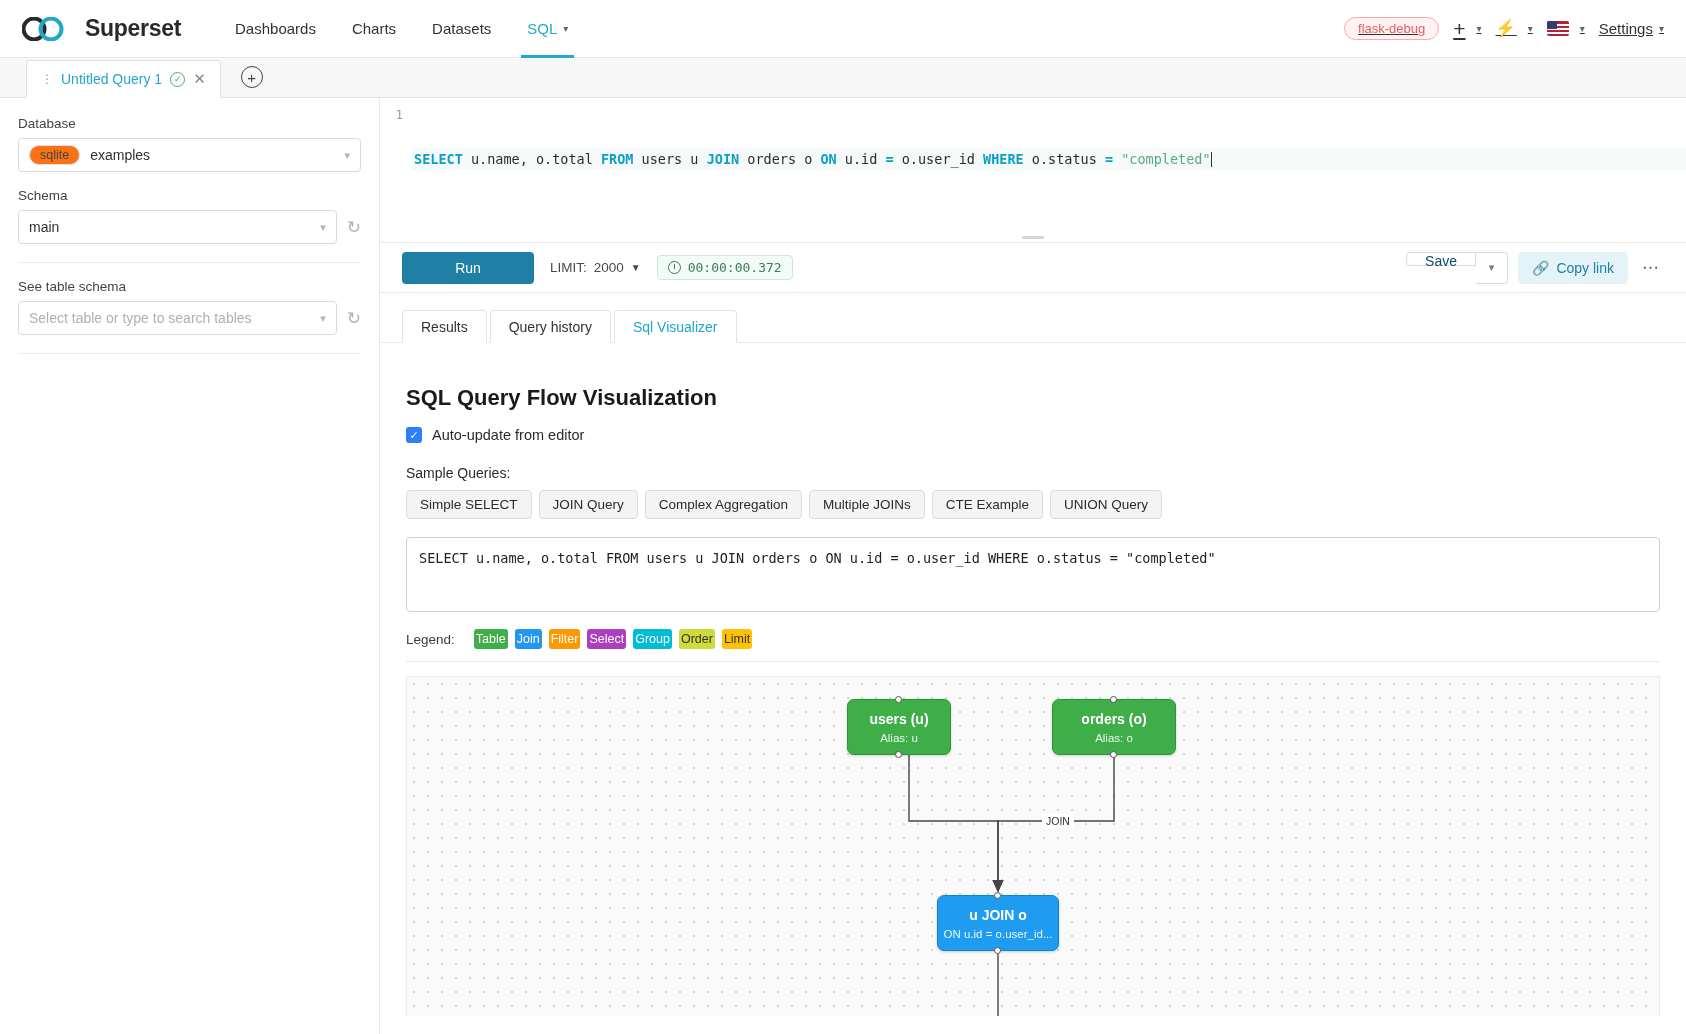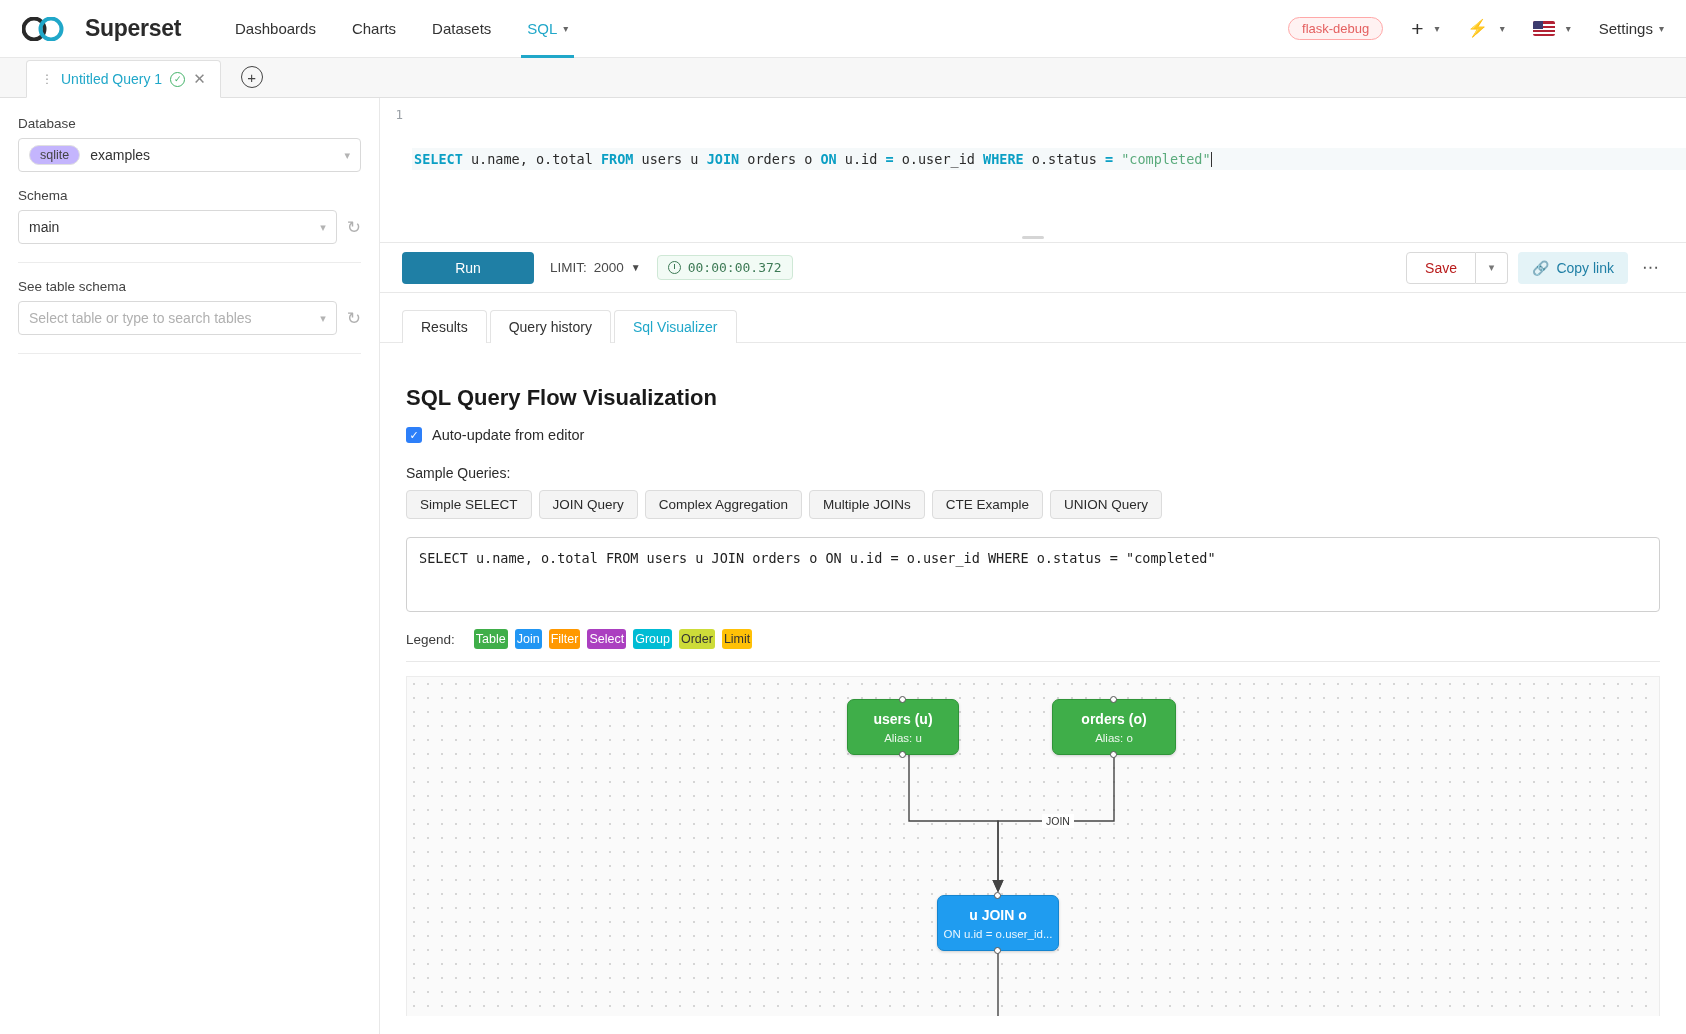--- a/index.html
+++ b/index.html
@@ -22,21 +22,21 @@
   .nav-link {
     padding:0 14px; height:58px; display:flex; align-items:center;
     font-size:15px; color:#323232; cursor:pointer; position:relative;
   }
   .nav-link.active { color:#20a7c9; }
   .nav-link.active::after {
     content:""; position:absolute; left:8px; right:8px; bottom:0;
     height:3px; background:#20a7c9;
   }
   .caret { font-size:10px; margin-left:6px; color:#666; }
-  .nav-right { margin-left:auto; display:flex; align-items:center; gap:28px; }
+  .nav-right { margin-left:auto; display:flex; align-items:center; gap:14px;text-decoration:underline; }
   .debug-badge {
     border:1px solid #ffa8a8; color:#e45f5f; background:#fff2f2;
     border-radius:14px; padding:3px 13px; font-size:13px;
   }
   .icon-btn { display:flex; align-items:center; gap:5px; cursor:pointer; color:#444; }
   .plus-ico { font-size:21px; line-height:1; color:#333; }
   .bolt-ico { font-size:17px; line-height:1; color:#333; }
   .flag { width:22px; height:15px; border-radius:2px; overflow:hidden; position:relative;
           background:linear-gradient(#b22234 0 20%,#fff 20% 33%,#b22234 33% 47%,#fff 47% 60%,#b22234 60% 73%,#fff 73% 87%,#b22234 87% 100%); }
   .flag::after { content:""; position:absolute; left:0; top:0; width:10px; height:8px; background:#3c3b6e; }
@@ -66,21 +66,21 @@
   }
 
   
   .body-wrap { display:flex; height:calc(1034px - 58px - 40px); }
   .sidebar { width:380px; border-right:1px solid #e8e8e8; padding:18px 18px 0 18px; background:#fff; }
   .field-label { font-size:13.5px; color:#444; margin-bottom:7px; }
   .select-box {
     height:34px; border:1px solid #d9d9d9; border-radius:4px; background:#fff;
     display:flex; align-items:center; padding:0 10px; gap:10px; cursor:pointer;
   }
-  .db-pill { background:#c4b5fd; border:1px solid #e0e0e0; border-radius:11px;
+  .db-pill { background:#f97316; border:1px solid #e0e0e0; border-radius:11px;
              font-size:12.5px; padding:2px 10px; color:#444; }
   .sel-val { font-size:14px; color:#323232; }
   .sel-val.placeholder { color:#b0b0b0; }
   .sel-caret { margin-left:auto; color:#b3b3b3; font-size:11px; }
   .field { margin-bottom:16px; }
   .row-with-refresh { display:flex; align-items:center; gap:10px; }
   .row-with-refresh .select-box { flex:1; }
   .refresh-ico { color:#b0b0b0; font-size:17px; cursor:pointer; }
   .divider { height:1px; background:#ececec; margin:18px 0 16px 0; }
 
@@ -120,22 +120,22 @@
     border:1px solid #cfe8d6; background:#f2fbf5; color:#3d7a55; border-radius:4px;
     padding:4px 10px; font-size:13px; font-family:"DejaVu Sans Mono", monospace;
     display:flex; align-items:center; gap:7px;
   }
   .clock { width:13px; height:13px; border:1.4px solid #3d7a55; border-radius:50%;
            position:relative; display:inline-block; }
   .clock::after { content:""; position:absolute; left:5px; top:2px; width:1.3px; height:4.5px; background:#3d7a55; }
   .tb-right { margin-left:auto; display:flex; align-items:center; gap:10px; }
   .save-group { display:flex; }
   .save-btn { border:1px solid #d9d9d9; background:#fff; border-radius:4px 0 0 4px;
-              padding:0 18px; height:32px; font-size:14px; cursor:pointer;
-              font-family:"Liberation Sans", sans-serif; color:#b91c1c; }
+              padding:0 18px; height:14px; font-size:14px; cursor:pointer;
+              font-family:"Liberation Sans", sans-serif; color:#0c4a6e; }
   .save-caret { border:1px solid #d9d9d9; border-left:none; background:#fff;
                 border-radius:0 4px 4px 0; width:32px; height:32px; cursor:pointer;
                 display:flex; align-items:center; justify-content:center; color:#777; font-size:11px; }
   .copy-link { background:#e4f3f7; color:#1f7fa5; border:none; border-radius:4px;
                height:32px; padding:0 14px; font-size:14px; cursor:pointer;
                display:flex; align-items:center; gap:7px;
                font-family:"Liberation Sans", sans-serif; }
   .more-dots { color:#555; font-size:17px; cursor:pointer; padding:0 4px; letter-spacing:1px;}
   .drag-handle { position:absolute; left:50%; transform:translateX(-50%); top:-7px;
                  width:22px; height:3px; background:#d5d5d5; border-radius:2px; }
@@ -389,21 +389,21 @@
         <svg class="edges" id="edges">
             <defs>
               <marker id="arw" markerWidth="9" markerHeight="9" refX="5" refY="4" orient="auto">
                 <path d="M0,0 L9,4 L0,8 z" fill="#444"></path>
               </marker>
             </defs>
             <path d="M502,78 L502,144 L591,144 L591,210" fill="none" stroke="#444" stroke-width="1.4" marker-end="url(#arw)"></path>
             <path d="M707,78 L707,144 L591,144 L591,210" fill="none" stroke="#444" stroke-width="1.4" marker-end="url(#arw)"></path>
             <path d="M591,274 L591,340" stroke="#444" stroke-width="1.4" fill="none"></path>
           </svg>
-      <div class="node table" style="left: 440px; top: 22px; width: 112px; height: 56px; align-items: center;">
+      <div class="node table" style="left: 440px; top: 22px; width: 104px; height: 56px; align-items: center;">
             <div class="ttl">users (u)</div>
             <div class="sub">Alias: u</div>
             <span class="port top"></span>
             <span class="port bot"></span>
           </div>
           <div class="node table" style="left: 645px; top: 22px; width: 124px; height: 56px;">
             <div class="ttl">orders (o)</div>
             <div class="sub">Alias: o</div>
             <span class="port top"></span>
             <span class="port bot"></span>

